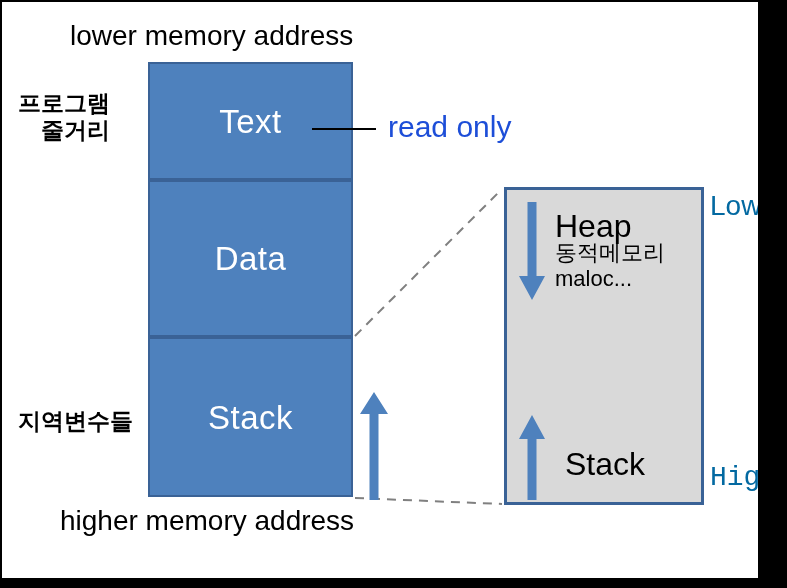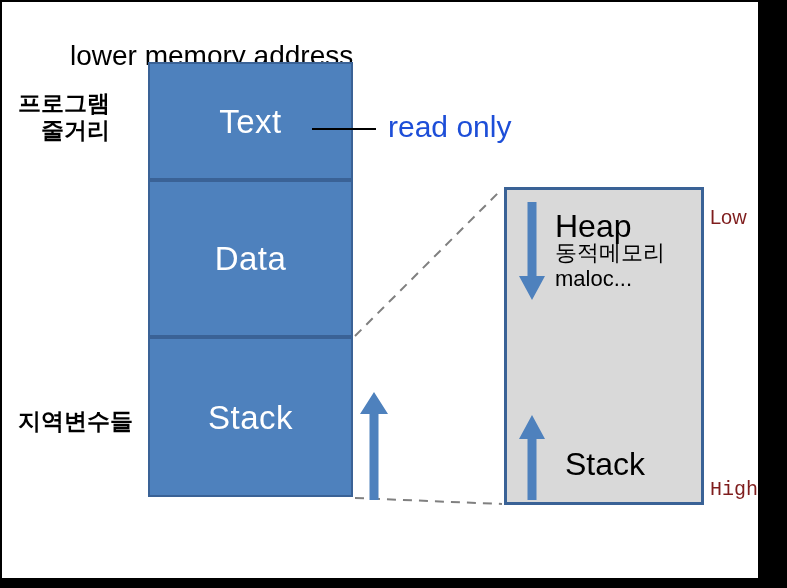--- a/index.html
+++ b/index.html
@@ -77,21 +77,20 @@
   }
 
   
   .addr-top {
     position: absolute;
     left: 68px;
     top: 18px;
     font-size: 28px;
     color: #000000;
     white-space: nowrap;
-    margin-top: 20px;
   }
   .addr-bottom {
     position: absolute;
     left: 58px;
     top: 503px;
     font-size: 28px;
     color: #000000;
     white-space: nowrap;
   }
 
@@ -193,24 +192,23 @@
     left: 58px;
     top: 258px;
     font-size: 32px;
     color: #000000;
     line-height: 1;
   }
 
   
   .side-marker {
     position: absolute;
-    font-size: 20px;
-    color: #7f1d1d;
-    white-space: nowrap;
-    margin-top: 16px;
+    font-size: 28px;
+    color: #0369a1;
+    white-space: nowrap;
   }
   .marker-low  { left: 708px; top: 188px; }
   .marker-high { left: 708px; top: 460px; font-family: Liberation Mono, monospace; }
 </style>
 </head>
 <body>
 
 <div id="screen">
 
   <div id="canvas">
@@ -238,20 +236,21 @@
 줄거리</div>
     <div class="kr-label kr-local">지역변수들</div>
 
     <div class="leader-line"></div>
     <div class="read-only">read only</div>
 
     <svg class="grow-arrow-left" viewBox="0 0 28 108" width="28" height="108">
       <polygon points="14,0 28,22 18.5,22 18.5,108 9.5,108 9.5,22 0,22" fill="#4e81bd"></polygon>
     </svg>
 
+    <div class="addr-bottom">higher memory address</div>
 
     <div class="detail-box">
 
       <svg class="heap-arrow" viewBox="0 0 26 98" width="26" height="98">
         <polygon points="13,98 26,74 17.5,74 17.5,0 8.5,0 8.5,74 0,74" fill="#4e81bd"></polygon>
       </svg>
 
       <div class="heap-title">Heap</div>
       <div class="heap-sub">동적메모리
 maloc...</div>

